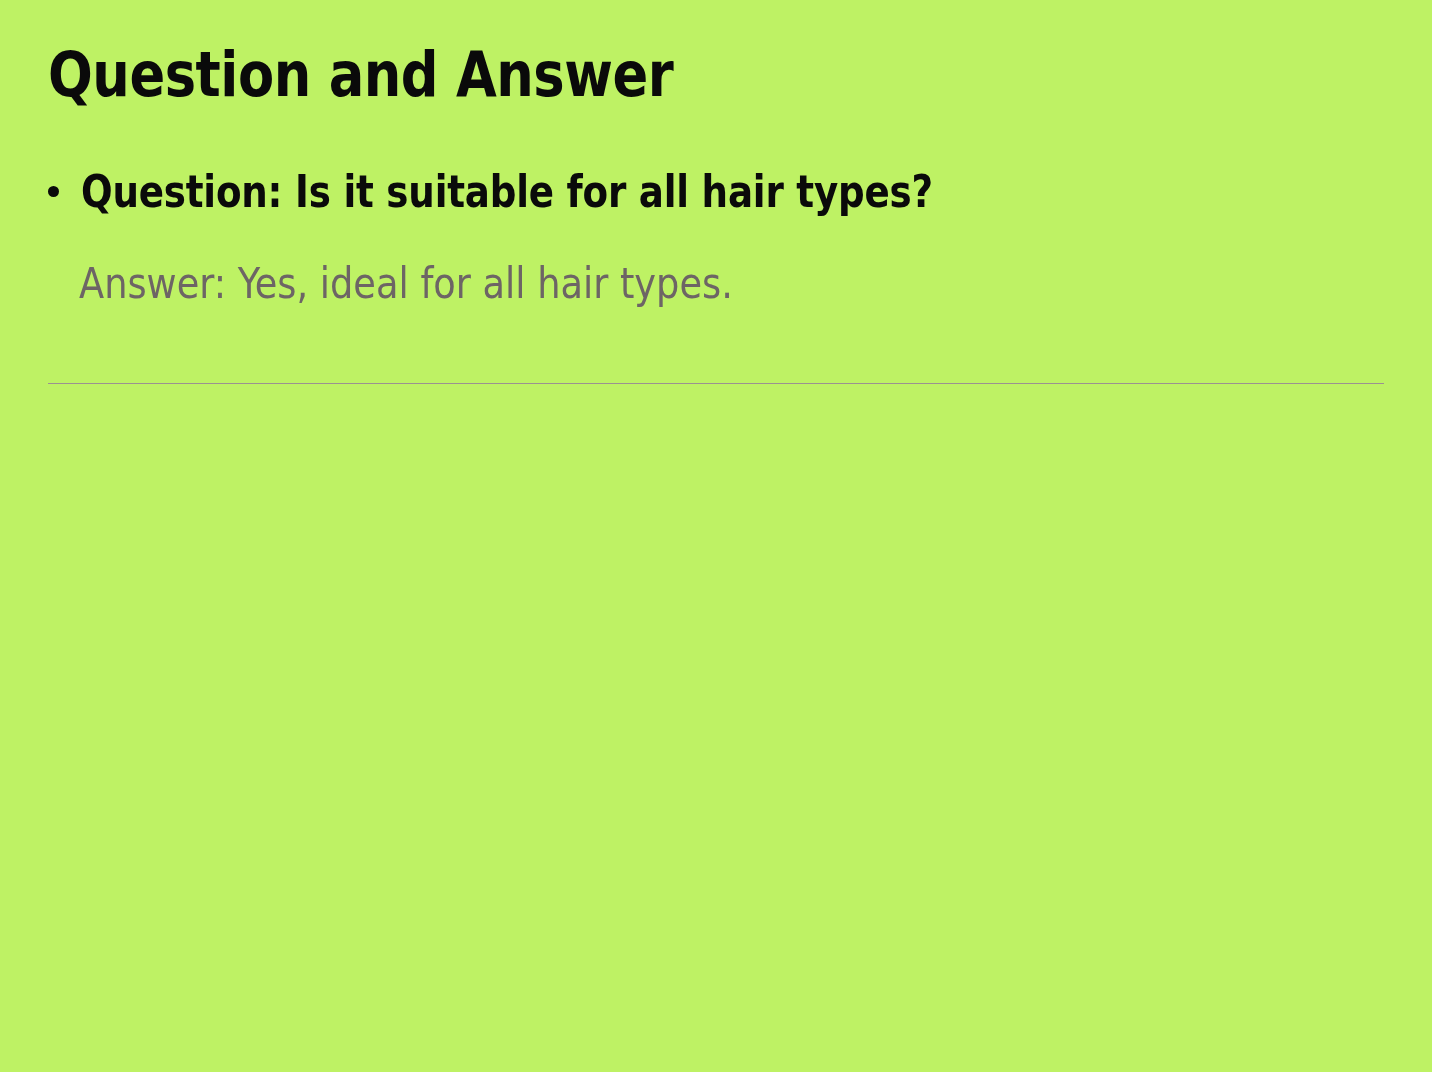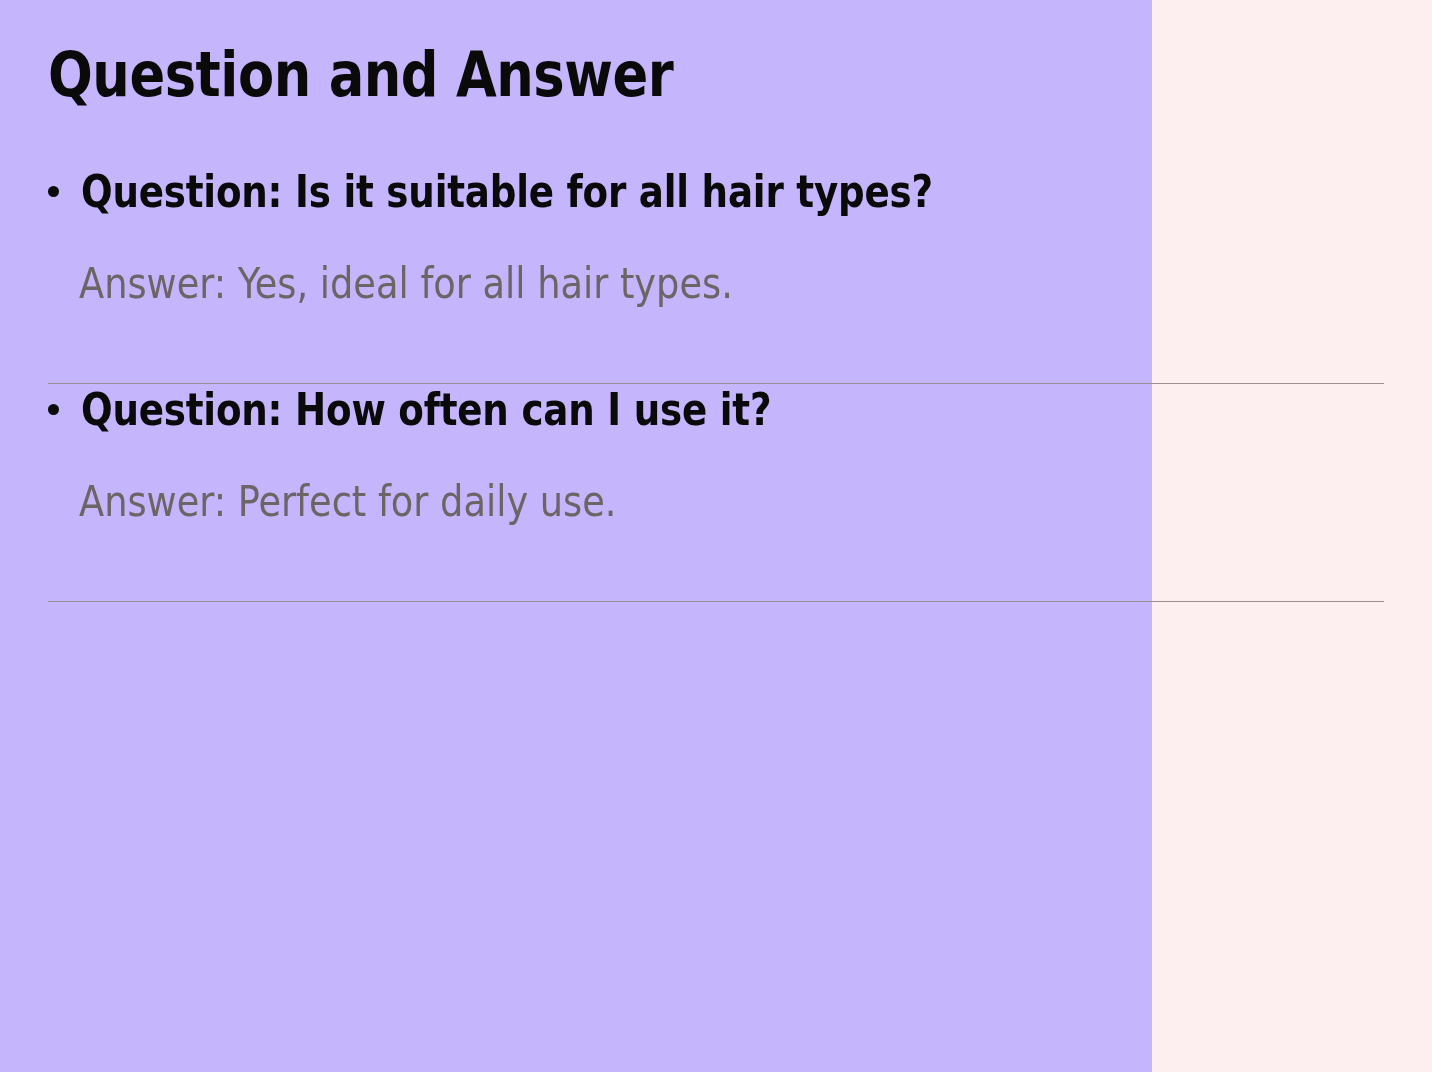--- a/index.html
+++ b/index.html
@@ -9,23 +9,23 @@
   body {
     width: 1432px;
     height: 1072px;
     background: #fdeef0;
     font-family: "Liberation Sans", sans-serif;
     overflow: hidden;
   }
 
   .page {
     position: relative;
-    width: 1152px;
+    width: 1432px;
     height: 1072px;
-    background: #c4b5fd;
+    background: #bef264;
     box-sizing: border-box;
   }
 
   .qa-heading {
     position: absolute;
     left: 48px;
     top: 42px;
     margin: 0;
     font-family: "DejaVu Sans Condensed", "Liberation Sans Narrow", "Liberation Sans", sans-serif;
     font-size: 63px;
@@ -121,24 +121,17 @@
   <ul class="qa-list">
 
     <li class="qa-item has-divider">
       <div class="qa-question-row">
         <span class="qa-bullet"></span>
         <span class="qa-question">Question: Is it suitable for all hair types?</span>
       </div>
       <div class="qa-answer">Answer: Yes, ideal for all hair types.</div>
     </li>
 
-    <li class="qa-item has-divider">
-      <div class="qa-question-row">
-        <span class="qa-bullet"></span>
-        <span class="qa-question">Question: How often can I use it?</span>
-      </div>
-      <div class="qa-answer">Answer: Perfect for daily use.</div>
-    </li>
 
 
 
   </ul>
 </div>
 
 </body></html>

